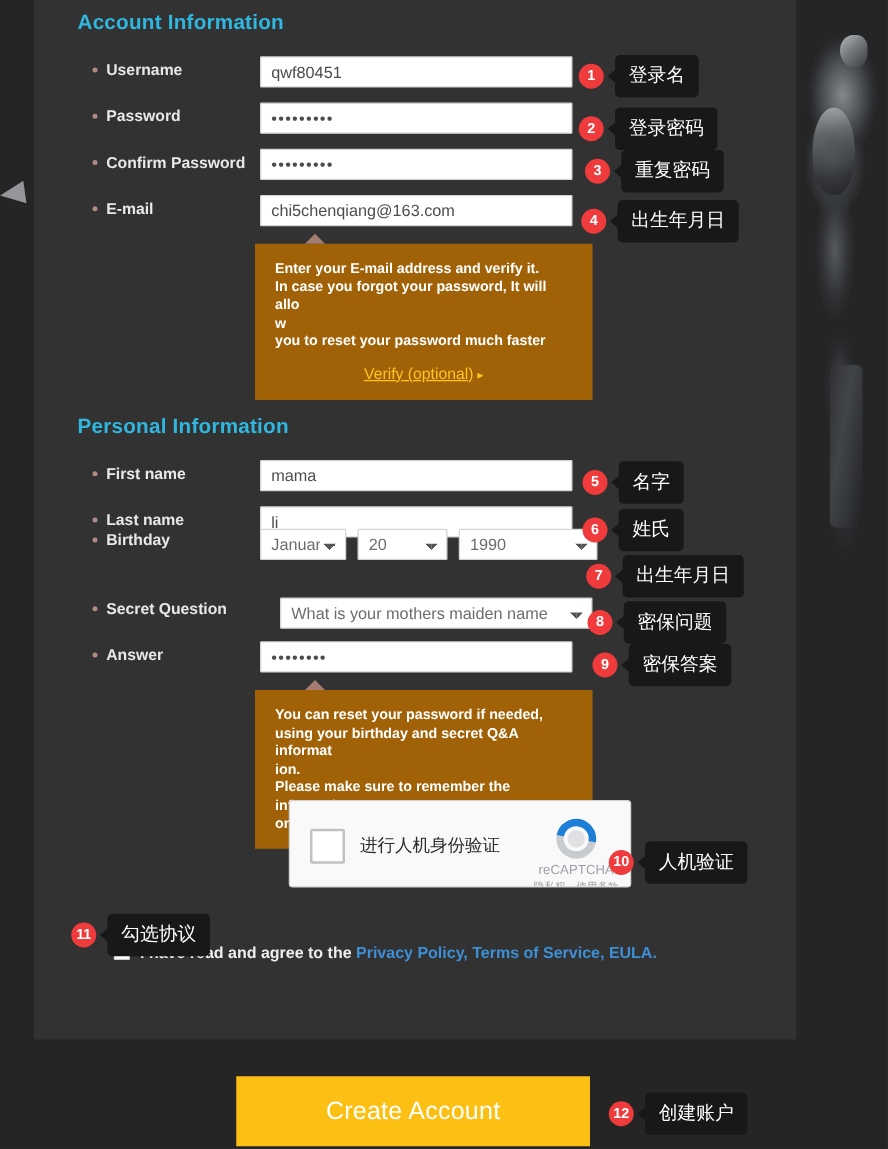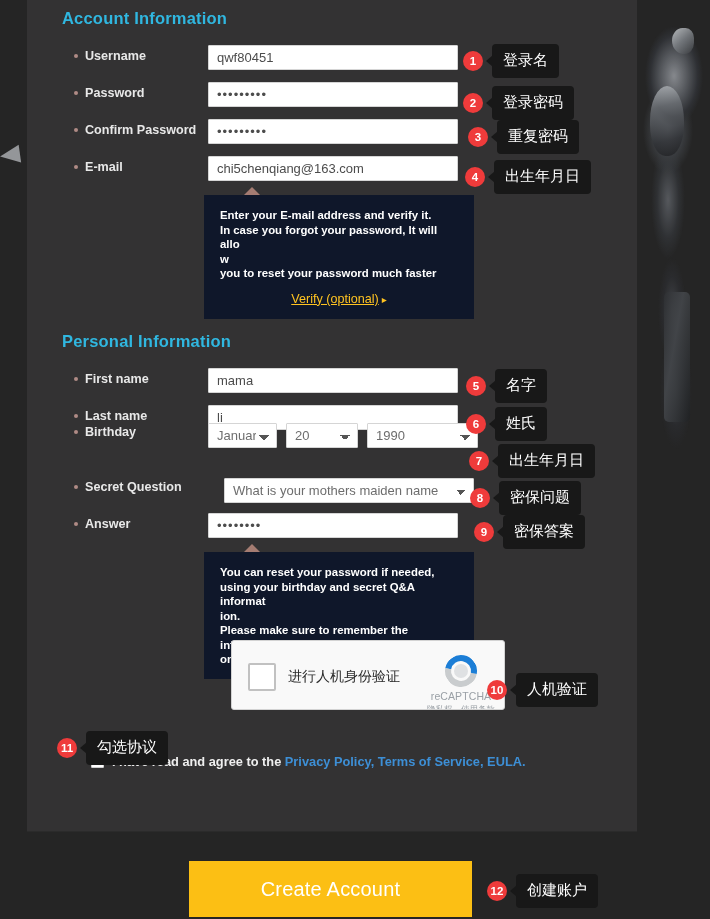--- a/index.html
+++ b/index.html
@@ -147,21 +147,21 @@
     background-position:
       calc(100% - 12px) 11px,
       calc(100% - 7px) 11px;
     background-size: 5px 5px, 5px 5px;
     background-repeat: no-repeat;
   }
 
   
   .info-box {
     position: absolute;
-    background: #0f172a;
+    background: #a16207;
     color: #ffffff;
     font-size: 11.4px;
     font-weight: bold;
     line-height: 14.5px;
     padding: 13px 16px 12px 16px;
   }
   .info-box .arrow {
     position: absolute;
     top: -8px; left: 40px;
     width: 0; height: 0;

